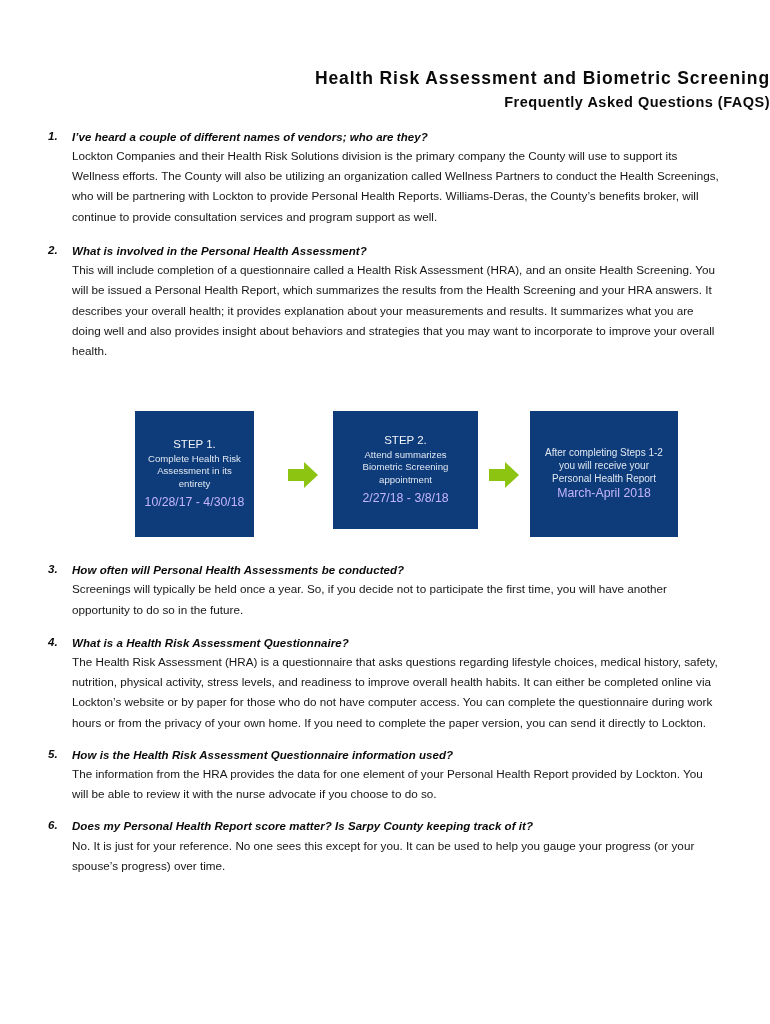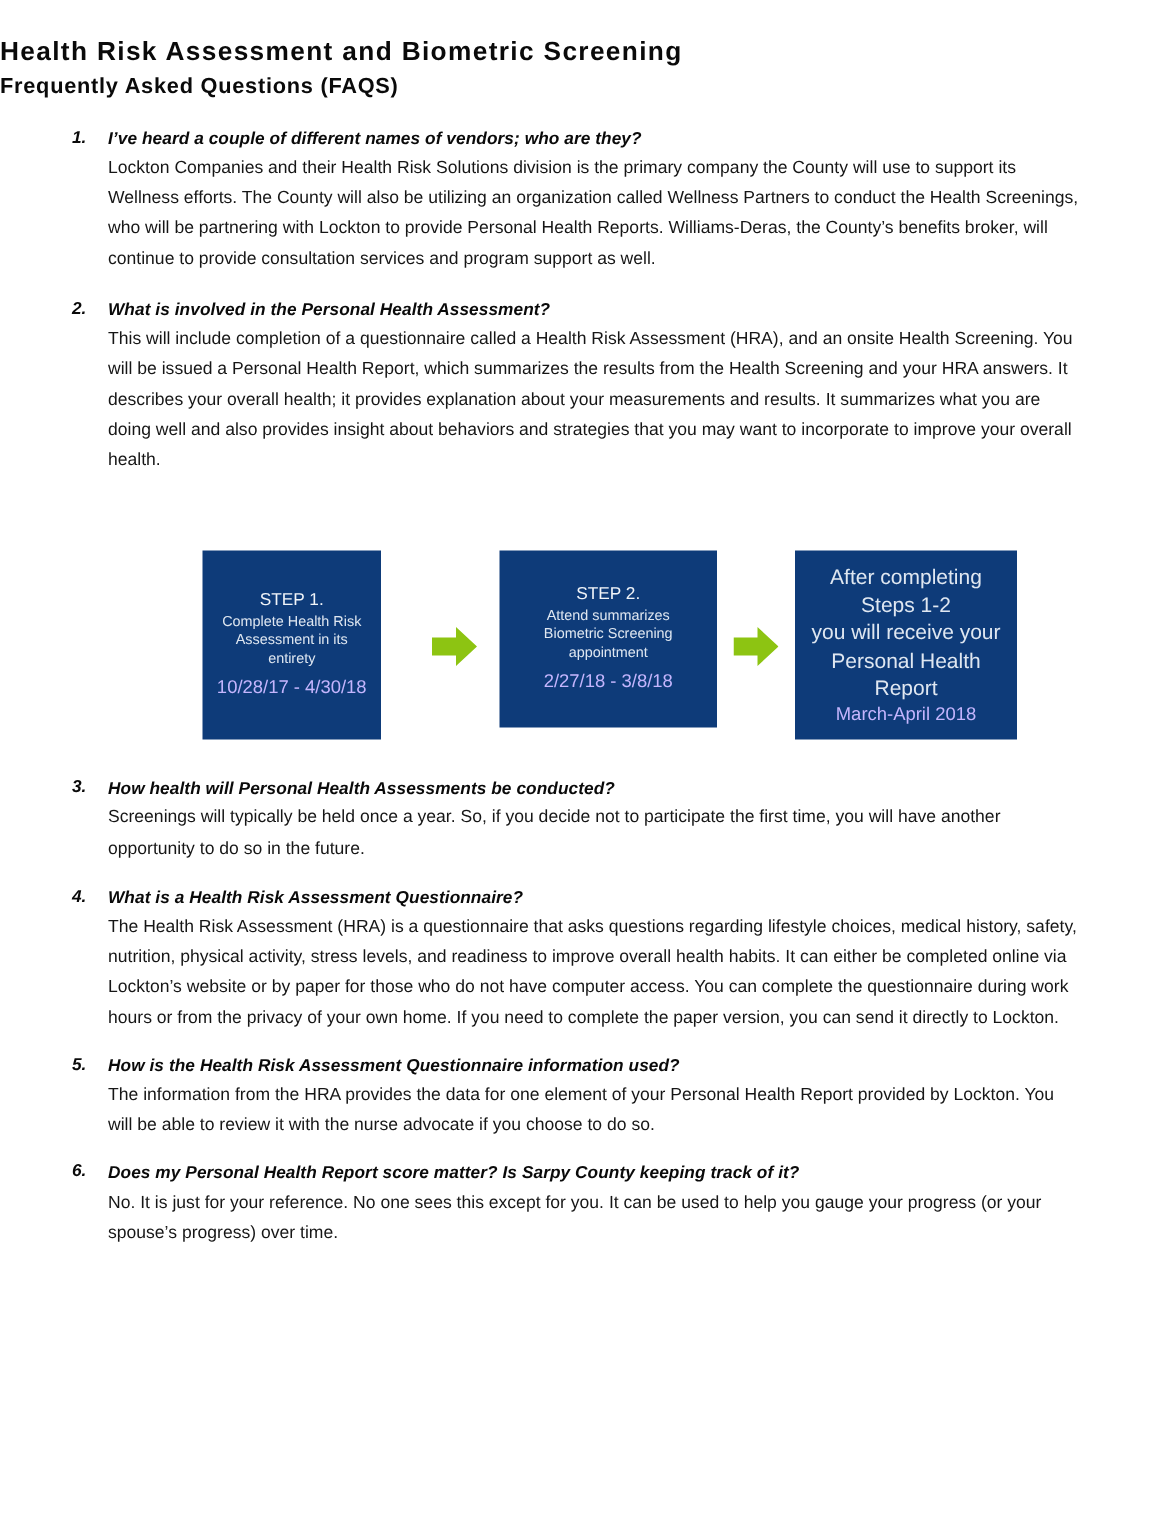--- a/index.html
+++ b/index.html
@@ -19,22 +19,22 @@
   .page {
     width: 770px;
     height: 1024px;
     box-sizing: border-box;
     padding: 0;
     position: relative;
   }
 
   
   .title-block {
-    text-align: left;
-    padding-top: 24px;
+    text-align: right;
+    padding-top: 68px;
   }
   .doc-title {
     font-size: 17.5px;
     font-weight: bold;
     letter-spacing: 0.9px;
     color: #0a0a0a;
     line-height: 1.25;
     margin: 0;
   }
   .doc-subtitle {
@@ -124,21 +124,21 @@
     line-height: 1.32;
     color: #dfe7f1;
     margin: 0;
   }
   .step-date {
     font-size: 12.3px;
     line-height: 1.3;
     color: #c4b5fd;
     margin-top: 4px;
   }
-  .b3 .step-desc { font-size: 14px; }
+  .b3 .step-desc { font-size: 10px; }
   .b3 .step-date { font-size: 12.3px; margin-top: 1px; }
 
   .arrow {
     position: absolute;
     top: 62px;
     width: 30px;
     height: 28px;
   }
   .arrow.a1 { left: 288px; }
   .arrow.a2 { left: 489px; }
@@ -204,21 +204,21 @@
       <div class="step-desc">Personal Health Report</div>
       <div class="step-date">March-April 2018</div>
     </div>
 
   </div>
 
   <ol class="faq-list">
 
     <li class="faq-item gap-q3">
       <span class="faq-num">3.</span>
-      <p class="faq-q">How health will Personal Health Assessments be conducted?</p>
+      <p class="faq-q">How often will Personal Health Assessments be conducted?</p>
       <p class="faq-a">Screenings will typically be held once a year.  So, if you decide not to participate the first time, you will have another opportunity to do so in the future.</p>
     </li>
 
     <li class="faq-item gap-q4">
       <span class="faq-num">4.</span>
       <p class="faq-q">What is a Health Risk Assessment Questionnaire?</p>
       <p class="faq-a">The Health Risk Assessment (HRA) is a questionnaire that asks questions regarding lifestyle choices, medical history, safety, nutrition, physical activity, stress levels, and readiness to improve overall health habits. It can either be completed online via Lockton’s website or by paper for those who do not have computer access. You can complete the questionnaire during work hours or from the privacy of your own home. If you need to complete the paper version, you can send it directly to Lockton.</p>
     </li>
 
     <li class="faq-item gap-q5">

